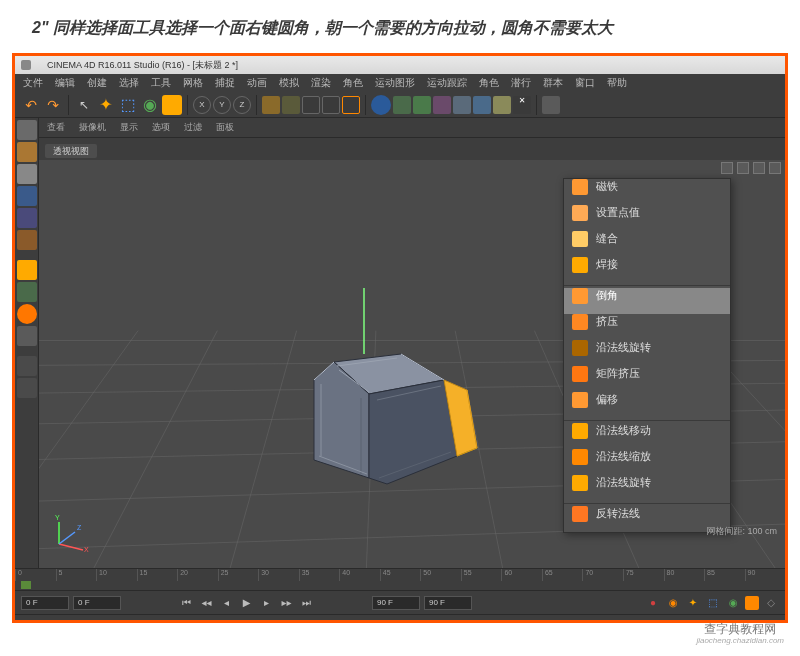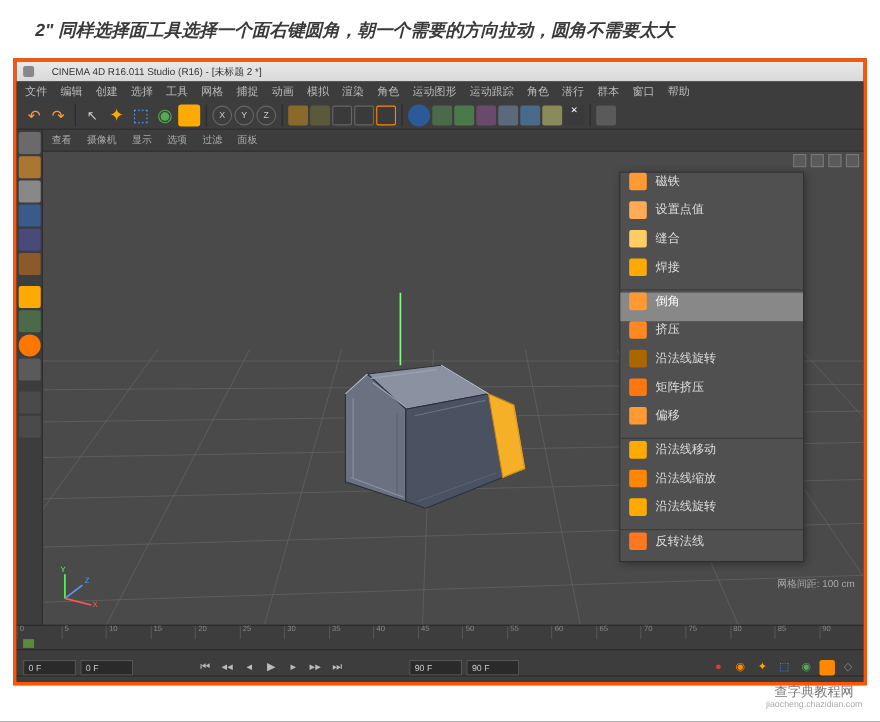--- a/index.html
+++ b/index.html
@@ -30,27 +30,27 @@
 .ctx-menu { position: absolute; right: 54px; top: 18px; width: 168px; background: #505050; border: 1px solid #303030; box-shadow: 2px 2px 8px rgba(0,0,0,0.4); }
 .ctx-item { display: flex; height: 26px; padding: 0 8px; gap: 8px; font-size: 11px; color: #ddd; cursor: default; }
 .ctx-item.highlight { background: #888; color: #fff; }
 .ctx-ico { width: 16px; height: 16px; display: flex; align-items: center; justify-content: center; font-size: 11px; }
 .ctx-sep { height: 1px; background: #3a3a3a; margin: 2px 0; }
 .axis-gizmo { position: absolute; bottom: 16px; left: 12px; width: 40px; height: 40px; }
 .timeline { background: #3d3d3d; height: 22px; border-top: 1px solid #2a2a2a; position: relative; }
 .tl-ruler { height: 12px; display: flex; font-size: 7px; color: #888; position: relative; }
 .tl-tick { flex: 1; border-left: 1px solid #555; padding-left: 2px; }
 .tl-slider { position: absolute; left: 6px; top: 12px; width: 10px; height: 8px; background: #5a8a3a; }
-.playbar { background: #3d3d3d; height: 24px; display: flex; align-items: flex-end; padding: 0 6px; gap: 4px; border-top: 1px solid #2a2a2a; }
+.playbar { background: #3d3d3d; height: 24px; display: flex; align-items: center; padding: 0 6px; gap: 4px; border-top: 1px solid #2a2a2a; }
 .pfield { width: 48px; height: 14px; background: #2a2a2a; border: 1px solid #555; font-size: 8px; color: #ccc; padding: 0 4px; display: flex; align-items: center; }
 .pbtn { width: 16px; height: 16px; color: #bbb; font-size: 10px; display: flex; align-items: center; justify-content: center; }
 .pbtn.rec { color: #d04040; }
 .statusbar { background: #3d3d3d; height: 18px; border-top: 1px solid #2a2a2a; }
 .watermark { position: absolute; bottom: 10px; right: 16px; font-size: 12px; color: #777; font-family: serif; text-align: center; line-height: 1.2; }
-.watermark .sub { font-size: 8px; color: #aaa; }
+.watermark .sub { font-size: 8px; color: #aaa; font-style: italic; }
 .grid-info { position: absolute; right: 8px; bottom: 30px; font-size: 9px; color: #aaa; }
 .vp-corner { position: absolute; top: 2px; right: 4px; display: flex; gap: 4px; }
 .vp-corner div { width: 12px; height: 12px; background: #5a5a5a; border: 1px solid #777; }
 </style>
 </head>
 <body>
 
 <div class="instruction">2" 同样选择面工具选择一个面右键圆角，朝一个需要的方向拉动，圆角不需要太大</div>
 
 <div class="frame">
@@ -132,20 +132,23 @@
     </div>
 
     <div class="viewport-wrap">
       <div class="vp-tabs">
         <span>查看</span>
         <span>摄像机</span>
         <span>显示</span>
         <span>选项</span>
         <span>过滤</span>
         <span>面板</span>
+      </div>
+      <div style="background:#3d3d3d;padding:2px 6px">
+        <span class="vp-label">透视视图</span>
       </div>
       <div class="viewport">
         <div class="vp-corner">
           <div></div>
           <div></div>
           <div></div>
           <div></div>
         </div>
         <svg class="grid" viewBox="0 0 760 280" preserveAspectRatio="none">
           <g stroke="#6a6a6a" stroke-width="0.5">

